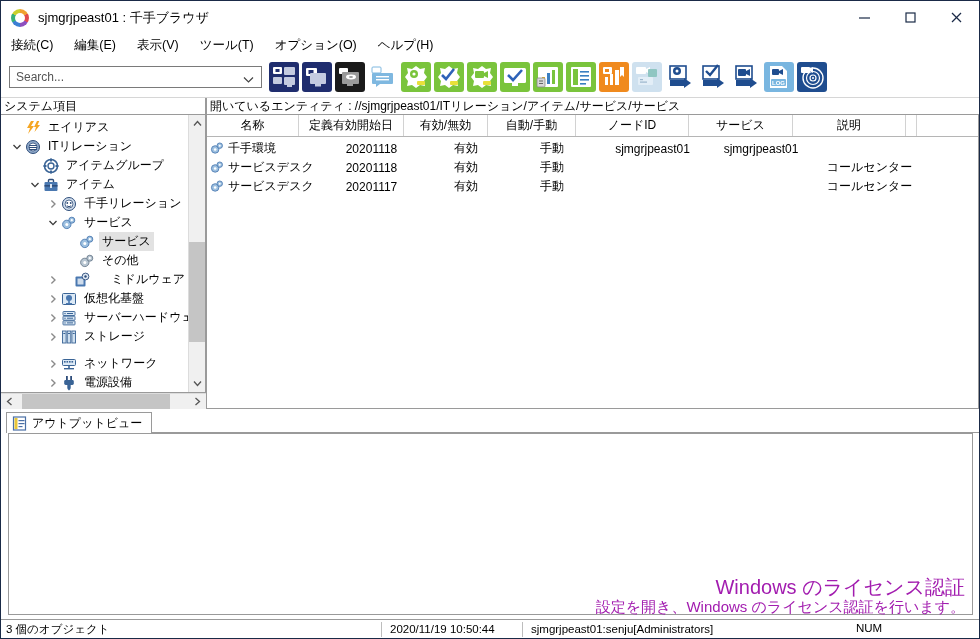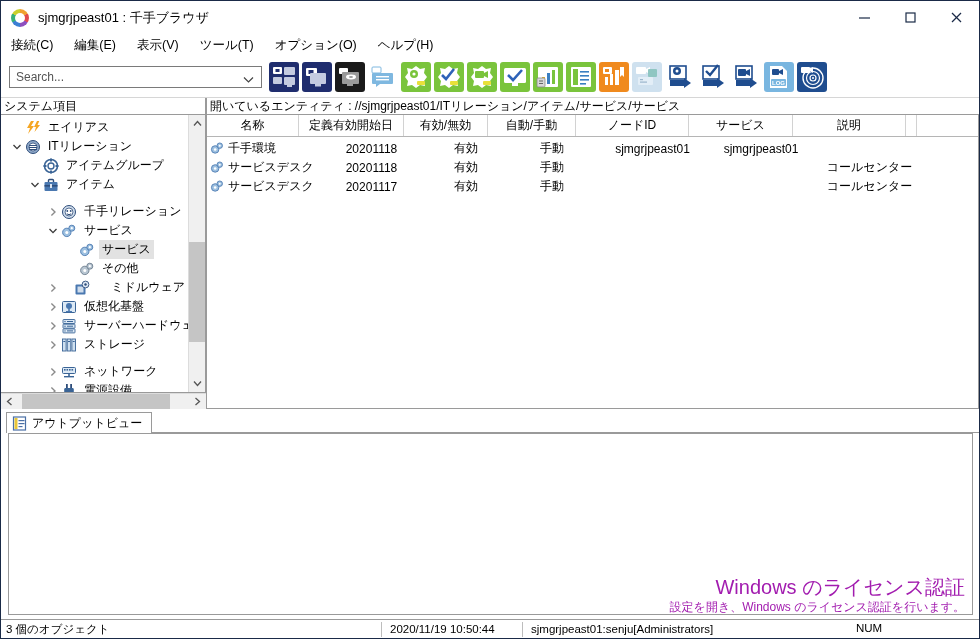--- a/index.html
+++ b/index.html
@@ -83,21 +83,21 @@
   .tabfill{flex:1;border-bottom:1px solid #9a9a9a;height:21px;box-sizing:border-box;}
   .out-body{flex:1;margin:0 6px 4px 7px;box-sizing:border-box;border:1px solid #9a9a9a;background:#fff;}
   
   .statusbar{height:19px;min-height:19px;display:flex;align-items:center;box-sizing:border-box;
     border-top:1px solid #9a9a9a;background:#fff;font-size:11.5px;position:relative;}
   .sb-cell{box-sizing:border-box;height:19px;display:flex;align-items:center;padding-left:5px;white-space:nowrap;}
   .sb-sep{width:1px;height:15px;background:#bdbdbd;}
   
   .watermark{position:absolute;right:14px;bottom:4px;text-align:right;color:#a21caf;pointer-events:none;z-index:40;}
   .wm1{font-size:20px;line-height:24px;white-space:nowrap;}
-  .wm2{font-size:12px;line-height:16px;white-space:nowrap;}
+  .wm2{font-size:15px;line-height:16px;white-space:nowrap;}
   .numlock{position:absolute;left:855px;top:2px;font-size:11.5px;z-index:60;}
 </style>
 </head>
 <body>
 
 <div class="window">
 
   <div class="titlebar">
     <div class="app-logo"></div>
     <div class="title-text">sjmgrjpeast01 : 千手ブラウザ</div>
@@ -368,21 +368,21 @@
               <span class="ticon">
                 <svg width="16" height="16" viewBox="0 0 16 16">
                   <rect x="1.5" y="5" width="13" height="9" rx="1" fill="#4a78b0"></rect>
                   <path d="M5.5 5 V3.5 a1 1 0 0 1 1 -1 h3 a1 1 0 0 1 1 1 V5" fill="none" stroke="#2e4d7a" stroke-width="1.4"></path>
                   <rect x="1.5" y="8" width="13" height="1.6" fill="#2e4d7a"></rect>
                   <rect x="7" y="7" width="2" height="4" fill="#dce6f2"></rect>
                 </svg>
               </span>
               <span class="lbl">アイテム</span>
             </div>
-            <div class="tnode" style="padding-left: 44px; margin-top: 8px;">
+            <div class="tnode" style="padding-left: 44px;">
               <span class="tw">
                 <svg width="10" height="10" viewBox="0 0 10 10">
                   <path d="M3.4 1.5 L7 5 L3.4 8.5" fill="none" stroke="#8a8a8a" stroke-width="1.35"></path>
                 </svg>
               </span>
               <span class="ticon">
                 <svg width="16" height="16" viewBox="0 0 16 16">
                   <circle cx="8" cy="8" r="6.5" fill="#cfdceb" stroke="#2e4d7a" stroke-width="1"></circle>
                   <circle cx="8" cy="8" r="4" fill="#fff" stroke="#2e4d7a" stroke-width="0.8"></circle>
                   <circle cx="6.3" cy="7" r="0.9" fill="#2e4d7a"></circle>

